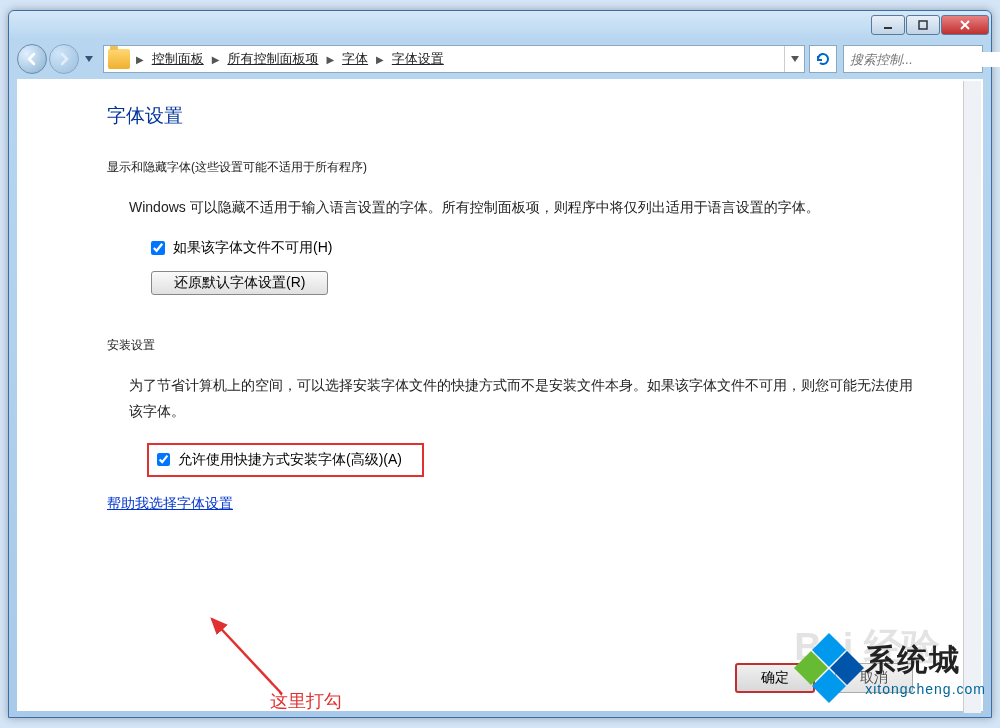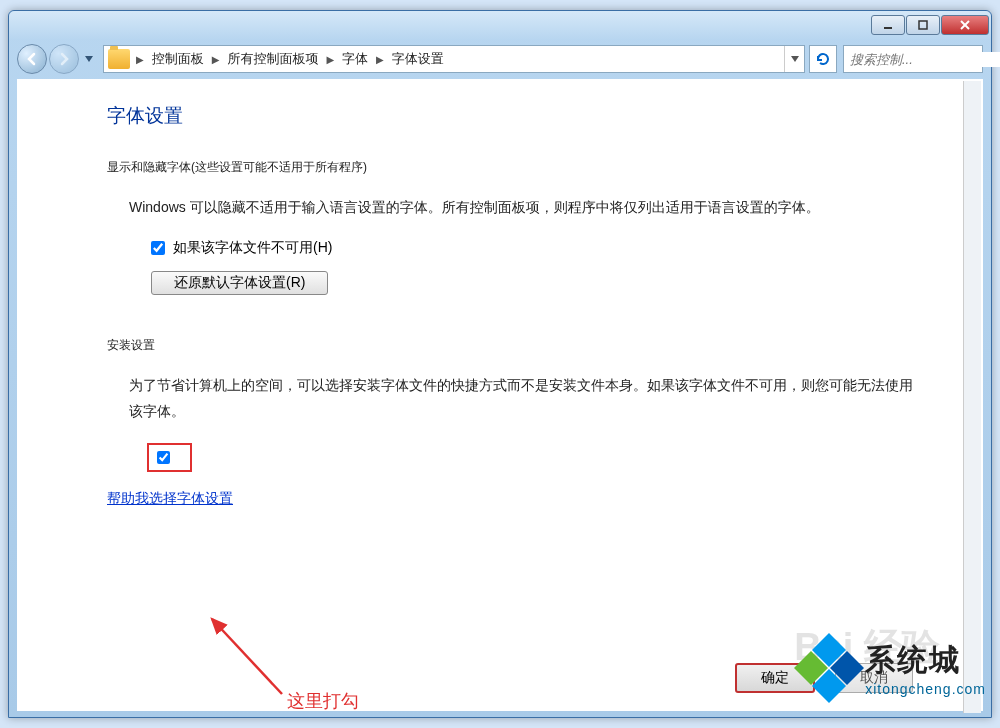--- a/index.html
+++ b/index.html
@@ -110,20 +110,21 @@
   border-radius: 1px 1px 0 0;
 }
 .crumb {
   display: flex;
   align-items: center;
   height: 100%;
   padding: 4px 6px;
   cursor: pointer;
   font-size: 13px;
   color: #222;
+  text-decoration: underline;
 }
 .crumbsep {
   font-size: 10px;
   color: #555;
   padding: 0 2px;
 }
 .addr-drop {
   width: 20px;
   height: 100%;
   border-left: 1px solid #ccc;
@@ -234,21 +235,21 @@
 .annot {
   position: absolute;
   left: 185px;
   top: 530px;
   pointer-events: none;
 }
 .annot-text {
   color: #e03030;
   font-size: 18px;
   position: absolute;
-  left: 85px;
+  left: 68px;
   top: 80px;
   white-space: nowrap;
 }
 .annot svg { position: absolute; }
 
 
 .bottombtns {
   position: absolute;
   right: 70px;
   bottom: 18px;
@@ -403,20 +404,21 @@
 
     <div class="btnrow">
       <button class="winbutton">还原默认字体设置(R)</button>
     </div>
 
     <div class="section-head">安装设置</div>
     <div class="section-body">为了节省计算机上的空间，可以选择安装字体文件的快捷方式而不是安装文件本身。如果该字体文件不可用，则您可能无法使用该字体。</div>
 
     <div class="highlight-box">
       <input type="checkbox" checked="" style="">
+      <span>允许使用快捷方式安装字体(高级)(A)</span>
     </div>
     <br>
     <a class="link">帮助我选择字体设置</a>
 
     
     <div class="annot">
       <svg width="120" height="120">
         <defs>
           <marker id="arrowhead" markerWidth="8" markerHeight="8" refX="6" refY="3" orient="auto">
             <path d="M0,0 L7,3 L0,6 Z" fill="#e03030"></path>

